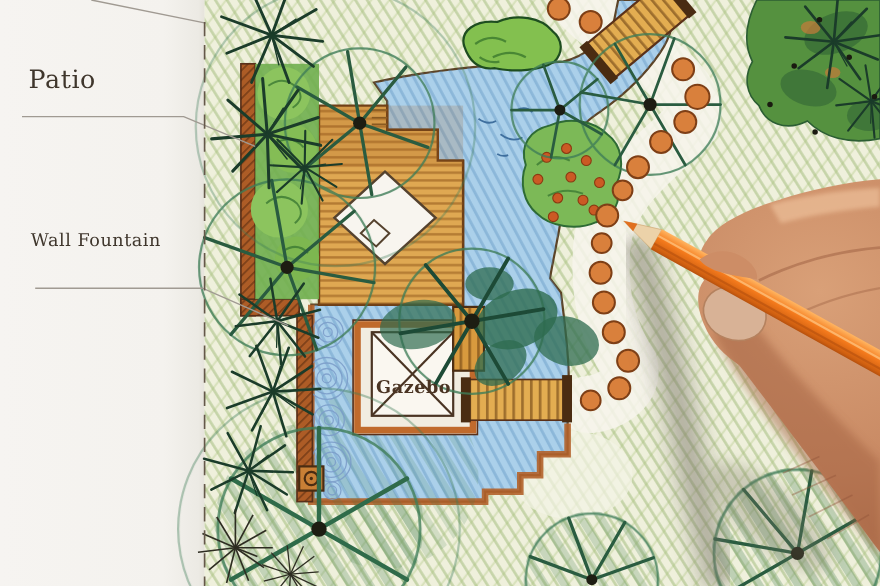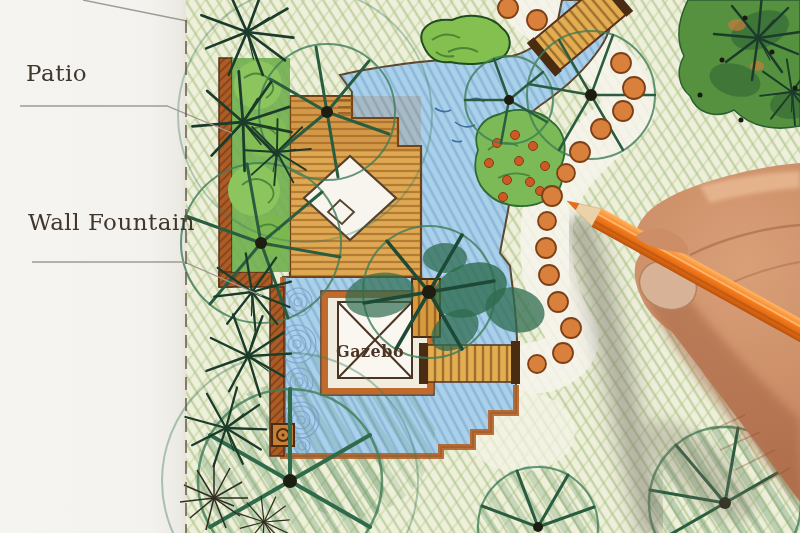--- a/index.html
+++ b/index.html
@@ -3,22 +3,22 @@
 <meta charset="utf-8">
 <style>
   html,body{margin:0;padding:0;background:#222;}
   #stage{position:relative;width:800px;height:533px;overflow:hidden;
          font-family:"DejaVu Serif","Liberation Serif",serif;background:#f5f3f0;padding-left:45px;}
   #margin{position:absolute;left:0;top:0;width:186px;height:533px;
           background:linear-gradient(90deg,#f6f4f1 0%,#f4f2ee 80%,#eceae4 97%,#e6e3db 100%);}
   #planart{position:absolute;left:0;top:0;}
   .lbl{position:absolute;color:#3f362c;letter-spacing:.5px;}
   #patio-label{left:26px;top:60px;font-size:23px;}
-  #wallfountain-label{left:28px;top:209px;font-size:23px;}
-  #gazebo-label{left:336px;top:342px;width:80px;text-align:left;
+  #wallfountain-label{left:28px;top:209px;font-size:16px;}
+  #gazebo-label{left:336px;top:342px;width:80px;text-align:center;
                 font-size:16px;font-weight:bold;color:#4a3423;letter-spacing:.5px;}
 </style>
 </head>
 <body>
 
 <div id="stage">
   <div id="margin"></div>
 
   <svg id="planart" width="800" height="533" viewBox="0 0 800 533">
     <defs>

